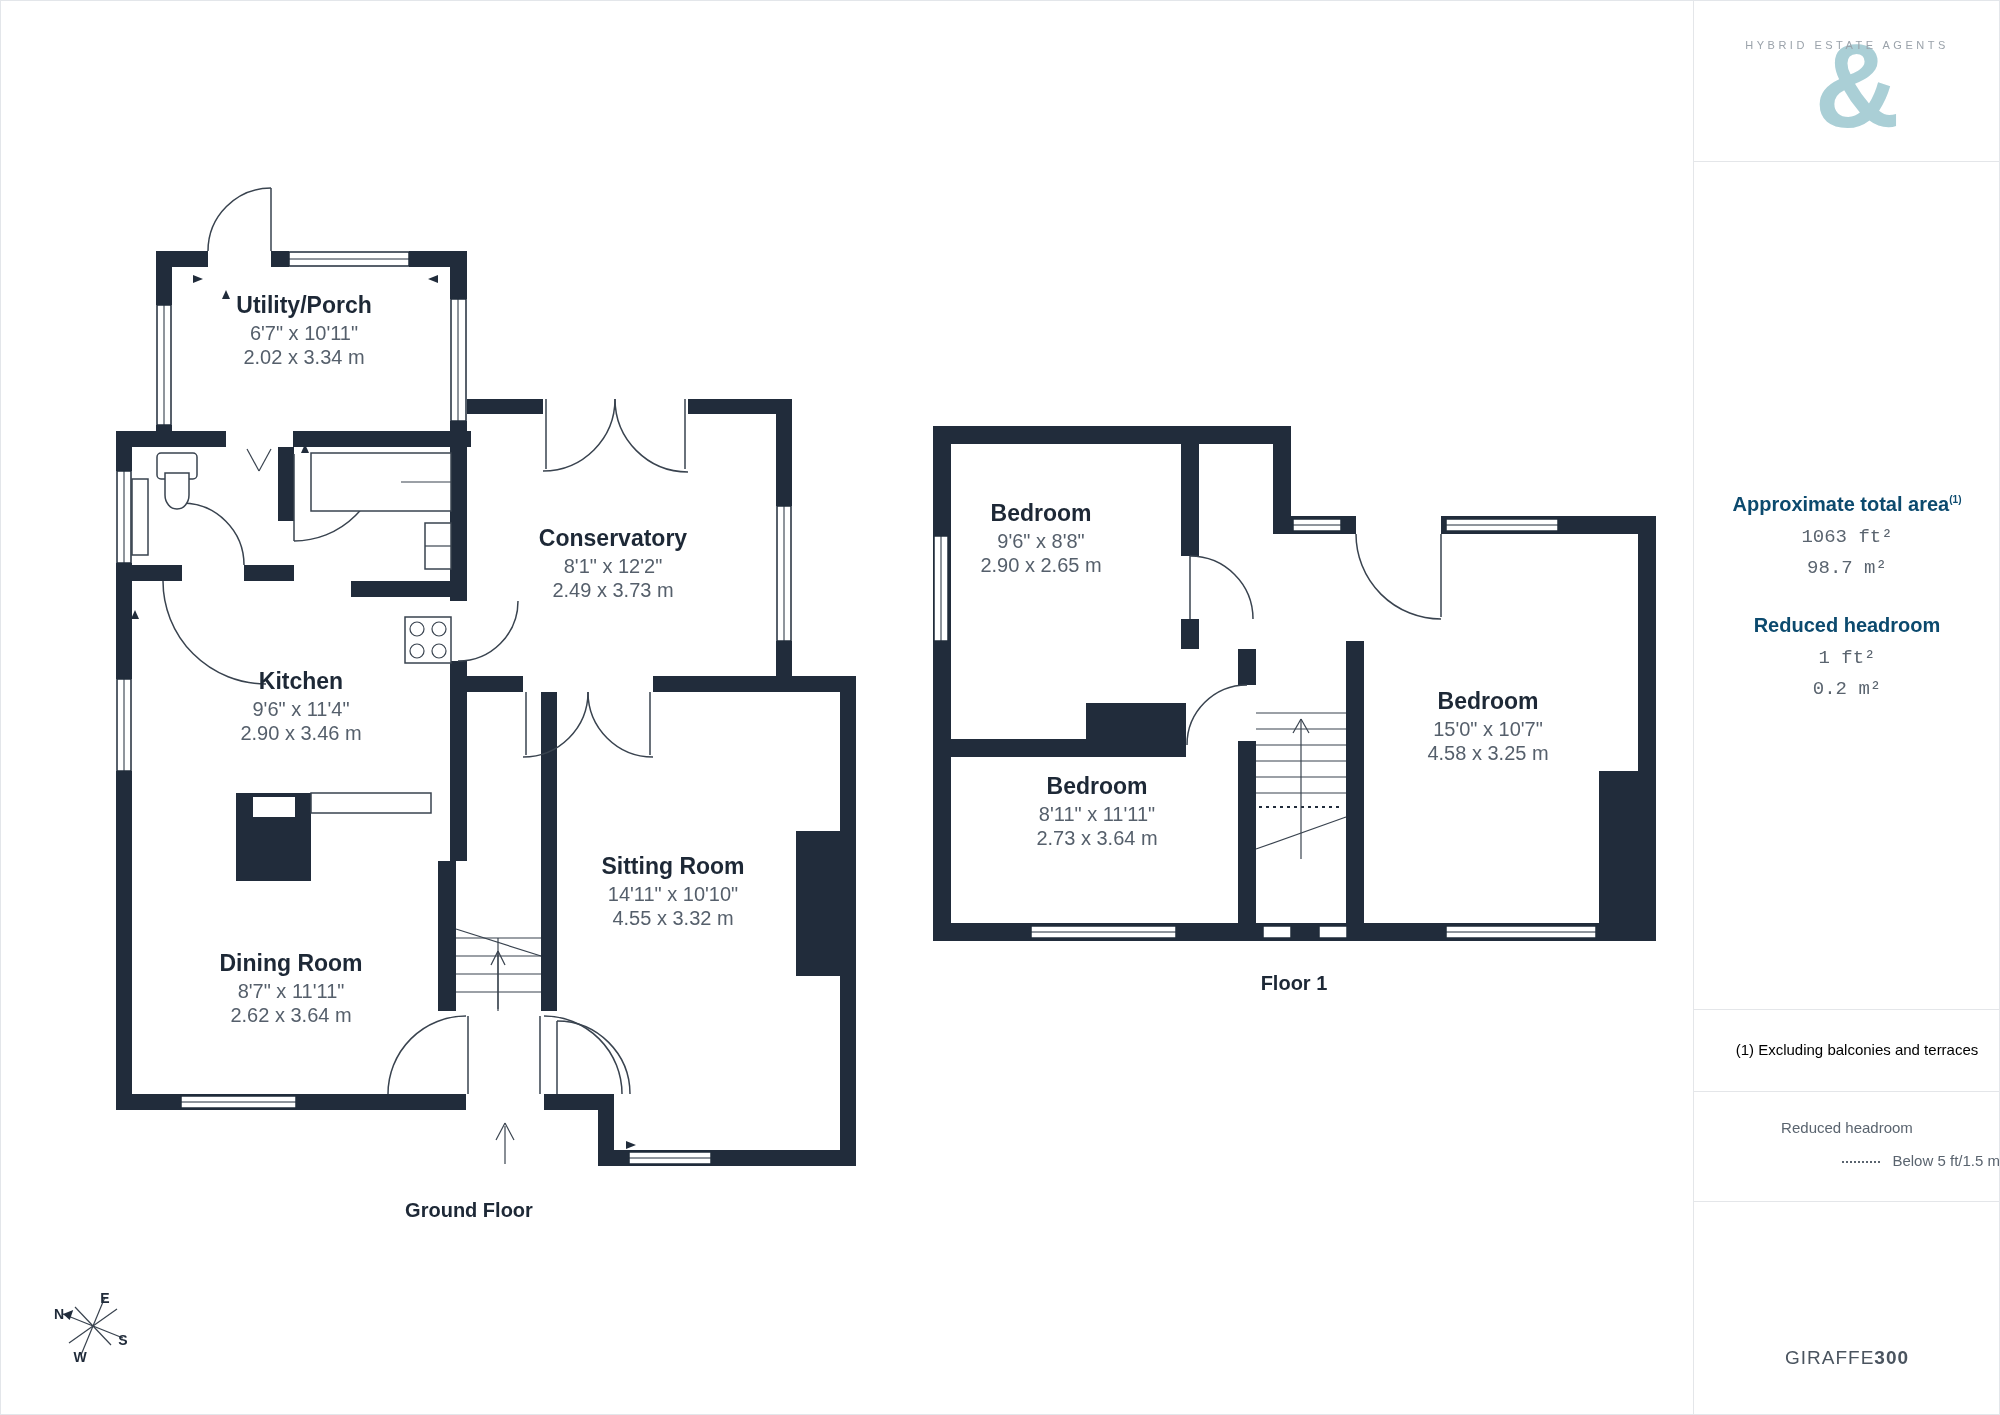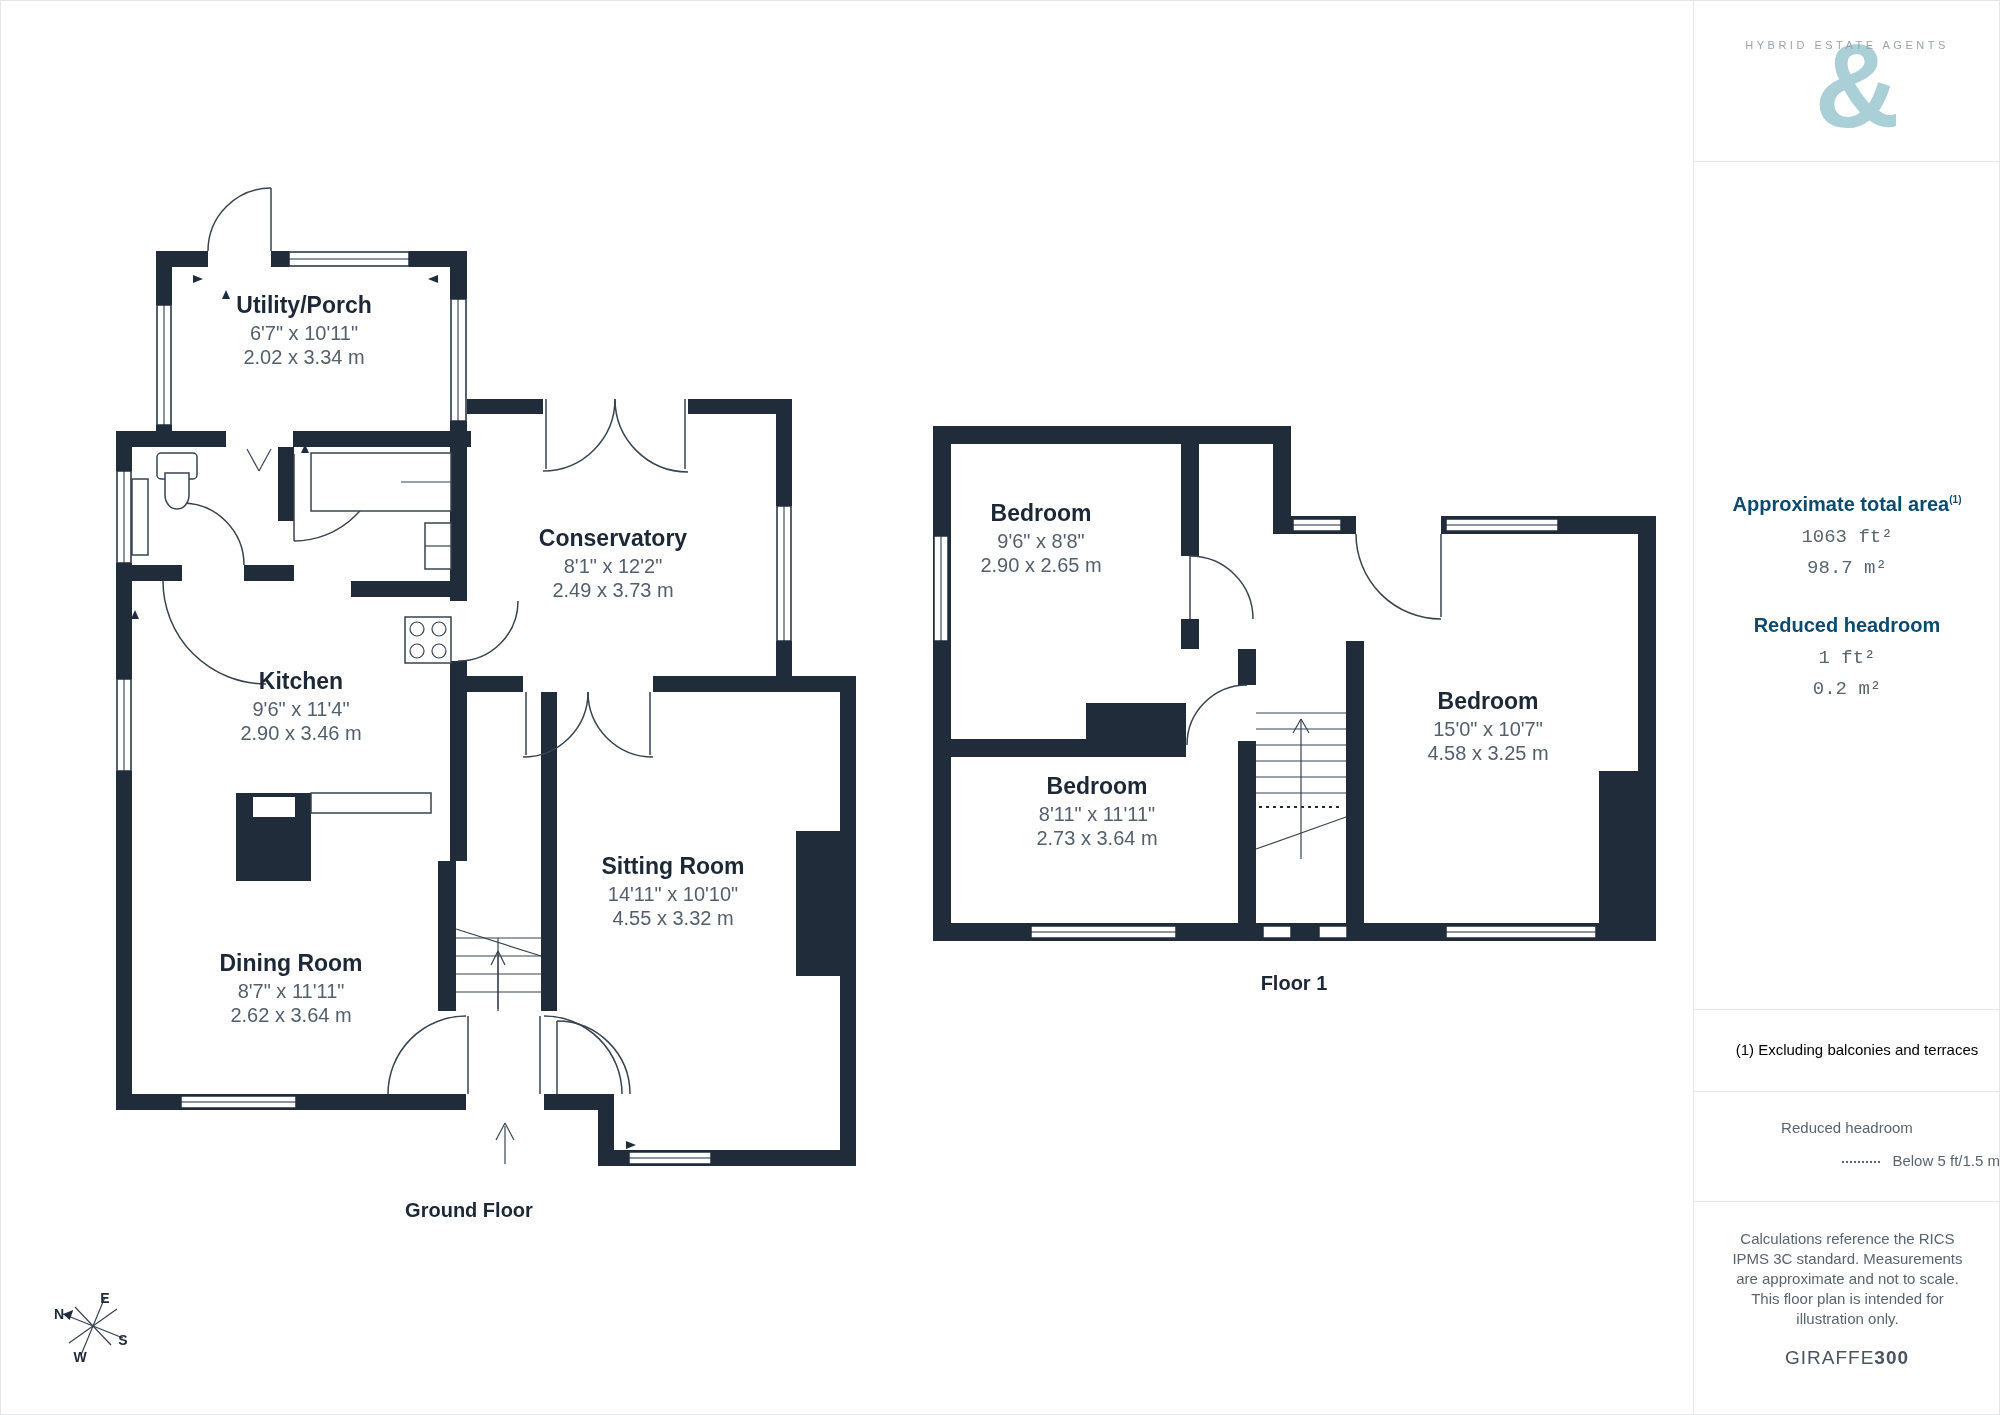--- a/index.html
+++ b/index.html
@@ -329,19 +329,18 @@
     <div class="divider" style="top:1090px"></div>
 
     <div class="legend">
       <div>Reduced headroom</div>
       <div class="row">
         <span class="dots"></span><span>Below 5 ft/1.5 m</span>
       </div>
     </div>
 
     <div class="divider" style="top:1200px"></div>
-    <div class="disclaimer">Calculations reference the RICS IPMS 3C standard. Measurements are approximate and not to scale. This floor plan is intended for illustration only.</div>
     <div class="giraffe">
       <span>GIRAFFE</span><b>300</b>
     </div>
   </aside>
 
 </div>
 
 </body></html>

